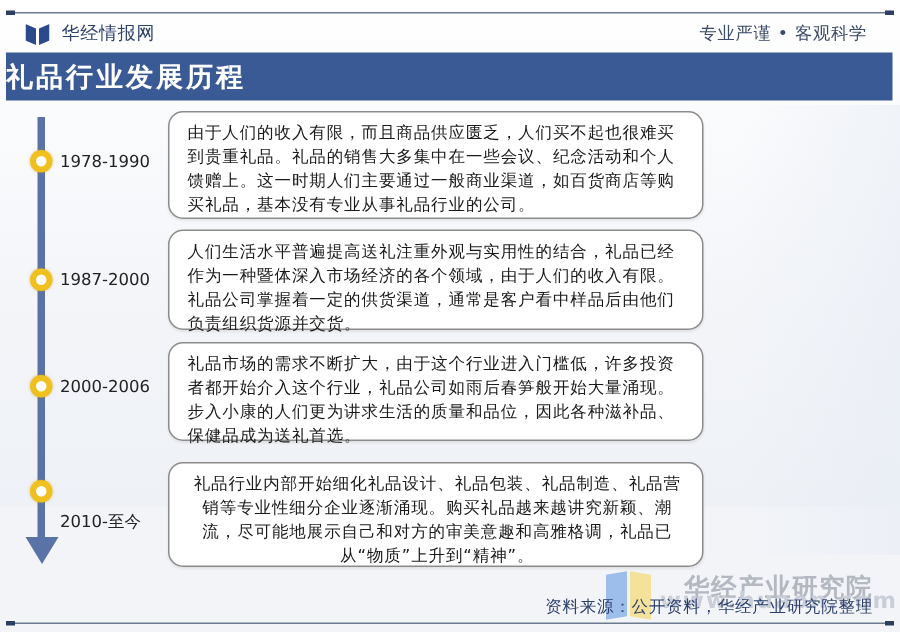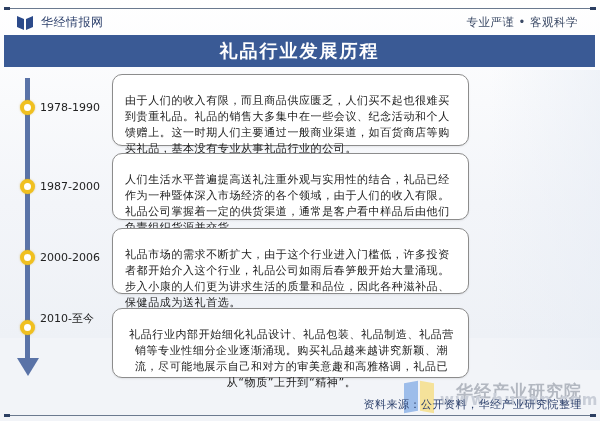--- a/index.html
+++ b/index.html
@@ -31,21 +31,21 @@
     .brand-name {
       font-size: 12px; color: #2b3f6b; letter-spacing: 0.5px;
     }
     .slogan {
       position: absolute; right: 22px; top: 15px;
       font-size: 11.5px; color: #3b4a66; letter-spacing: 0.5px;
     }
     .title-bar {
       position: absolute; left: 4px; right: 5px; top: 35px; height: 32px;
       background: #3a5a95;
-      display: flex; align-items: center; justify-content: center;
+      display: flex; align-items: center; justify-content: flex-start;
     }
     .title-bar h1 {
       font-family: "DejaVu Serif", serif;
       font-size: 18px; font-weight: bold; color: #ffffff; letter-spacing: 2px;
     }
     .timeline-line {
       position: absolute; left: 25px; top: 78px; width: 5px; height: 282px;
       background: #5a73a7;
     }
     .timeline-arrow {
@@ -61,21 +61,21 @@
     .period {
       position: absolute; left: 40px; font-size: 11px; color: #222;
       font-family: "DejaVu Sans", sans-serif;
     }
     .card {
       position: absolute; left: 112px; width: 157px; right: 0;
       width: 357px;
       background: #ffffff;
       border: 1.5px solid #8c8c8c;
       border-radius: 10px;
-      padding: 18px 10px 6px 12px;
+      padding: 6px 10px 6px 12px;
       font-size: 11px; line-height: 16px; color: #1a1a1a;
       letter-spacing: 0.6px;
       box-shadow: 0 1px 2px rgba(0,0,0,0.08);
     }
     .watermark {
       position: absolute; left: 404px; top: 382px;
       display: flex; align-items: center; gap: 22px;
       opacity: 0.85;
     }
     .wm-logo { display: flex; width: 30px; height: 30px; }
@@ -141,21 +141,21 @@
 
   <div class="node" style="top:179px;"></div>
   <div class="period" style="top:180px;">1987-2000</div>
   <div class="card" style="top:153px; height:67px;">人们生活水平普遍提高送礼注重外观与实用性的结合，礼品已经作为一种暨体深入市场经济的各个领域，由于人们的收入有限。礼品公司掌握着一定的供货渠道，通常是客户看中样品后由他们负责组织货源并交货。</div>
 
   <div class="node" style="top:250px;"></div>
   <div class="period" style="top:251px;">2000-2006</div>
   <div class="card" style="top:228px; height:66px;">礼品市场的需求不断扩大，由于这个行业进入门槛低，许多投资者都开始介入这个行业，礼品公司如雨后春笋般开始大量涌现。步入小康的人们更为讲求生活的质量和品位，因此各种滋补品、保健品成为送礼首选。</div>
 
   <div class="node" style="top:320px;"></div>
-  <div class="period" style="top:311px;">2010-至今</div>
+  <div class="period" style="top:340px;">2010-至今</div>
   <div class="card" style="top:308px; height:70px;text-align:center;">礼品行业内部开始细化礼品设计、礼品包装、礼品制造、礼品营销等专业性细分企业逐渐涌现。购买礼品越来越讲究新颖、潮流，尽可能地展示自己和对方的审美意趣和高雅格调，礼品已从“物质”上升到“精神”。</div>
 
   <div class="watermark">
     <span class="wm-logo">
       <span class="a"></span>
         <span class="b"></span>
     </span>
     <span class="wm-text">华经产业研究院</span>
   </div>
   <div class="wm-url">www.huaon.com</div>

